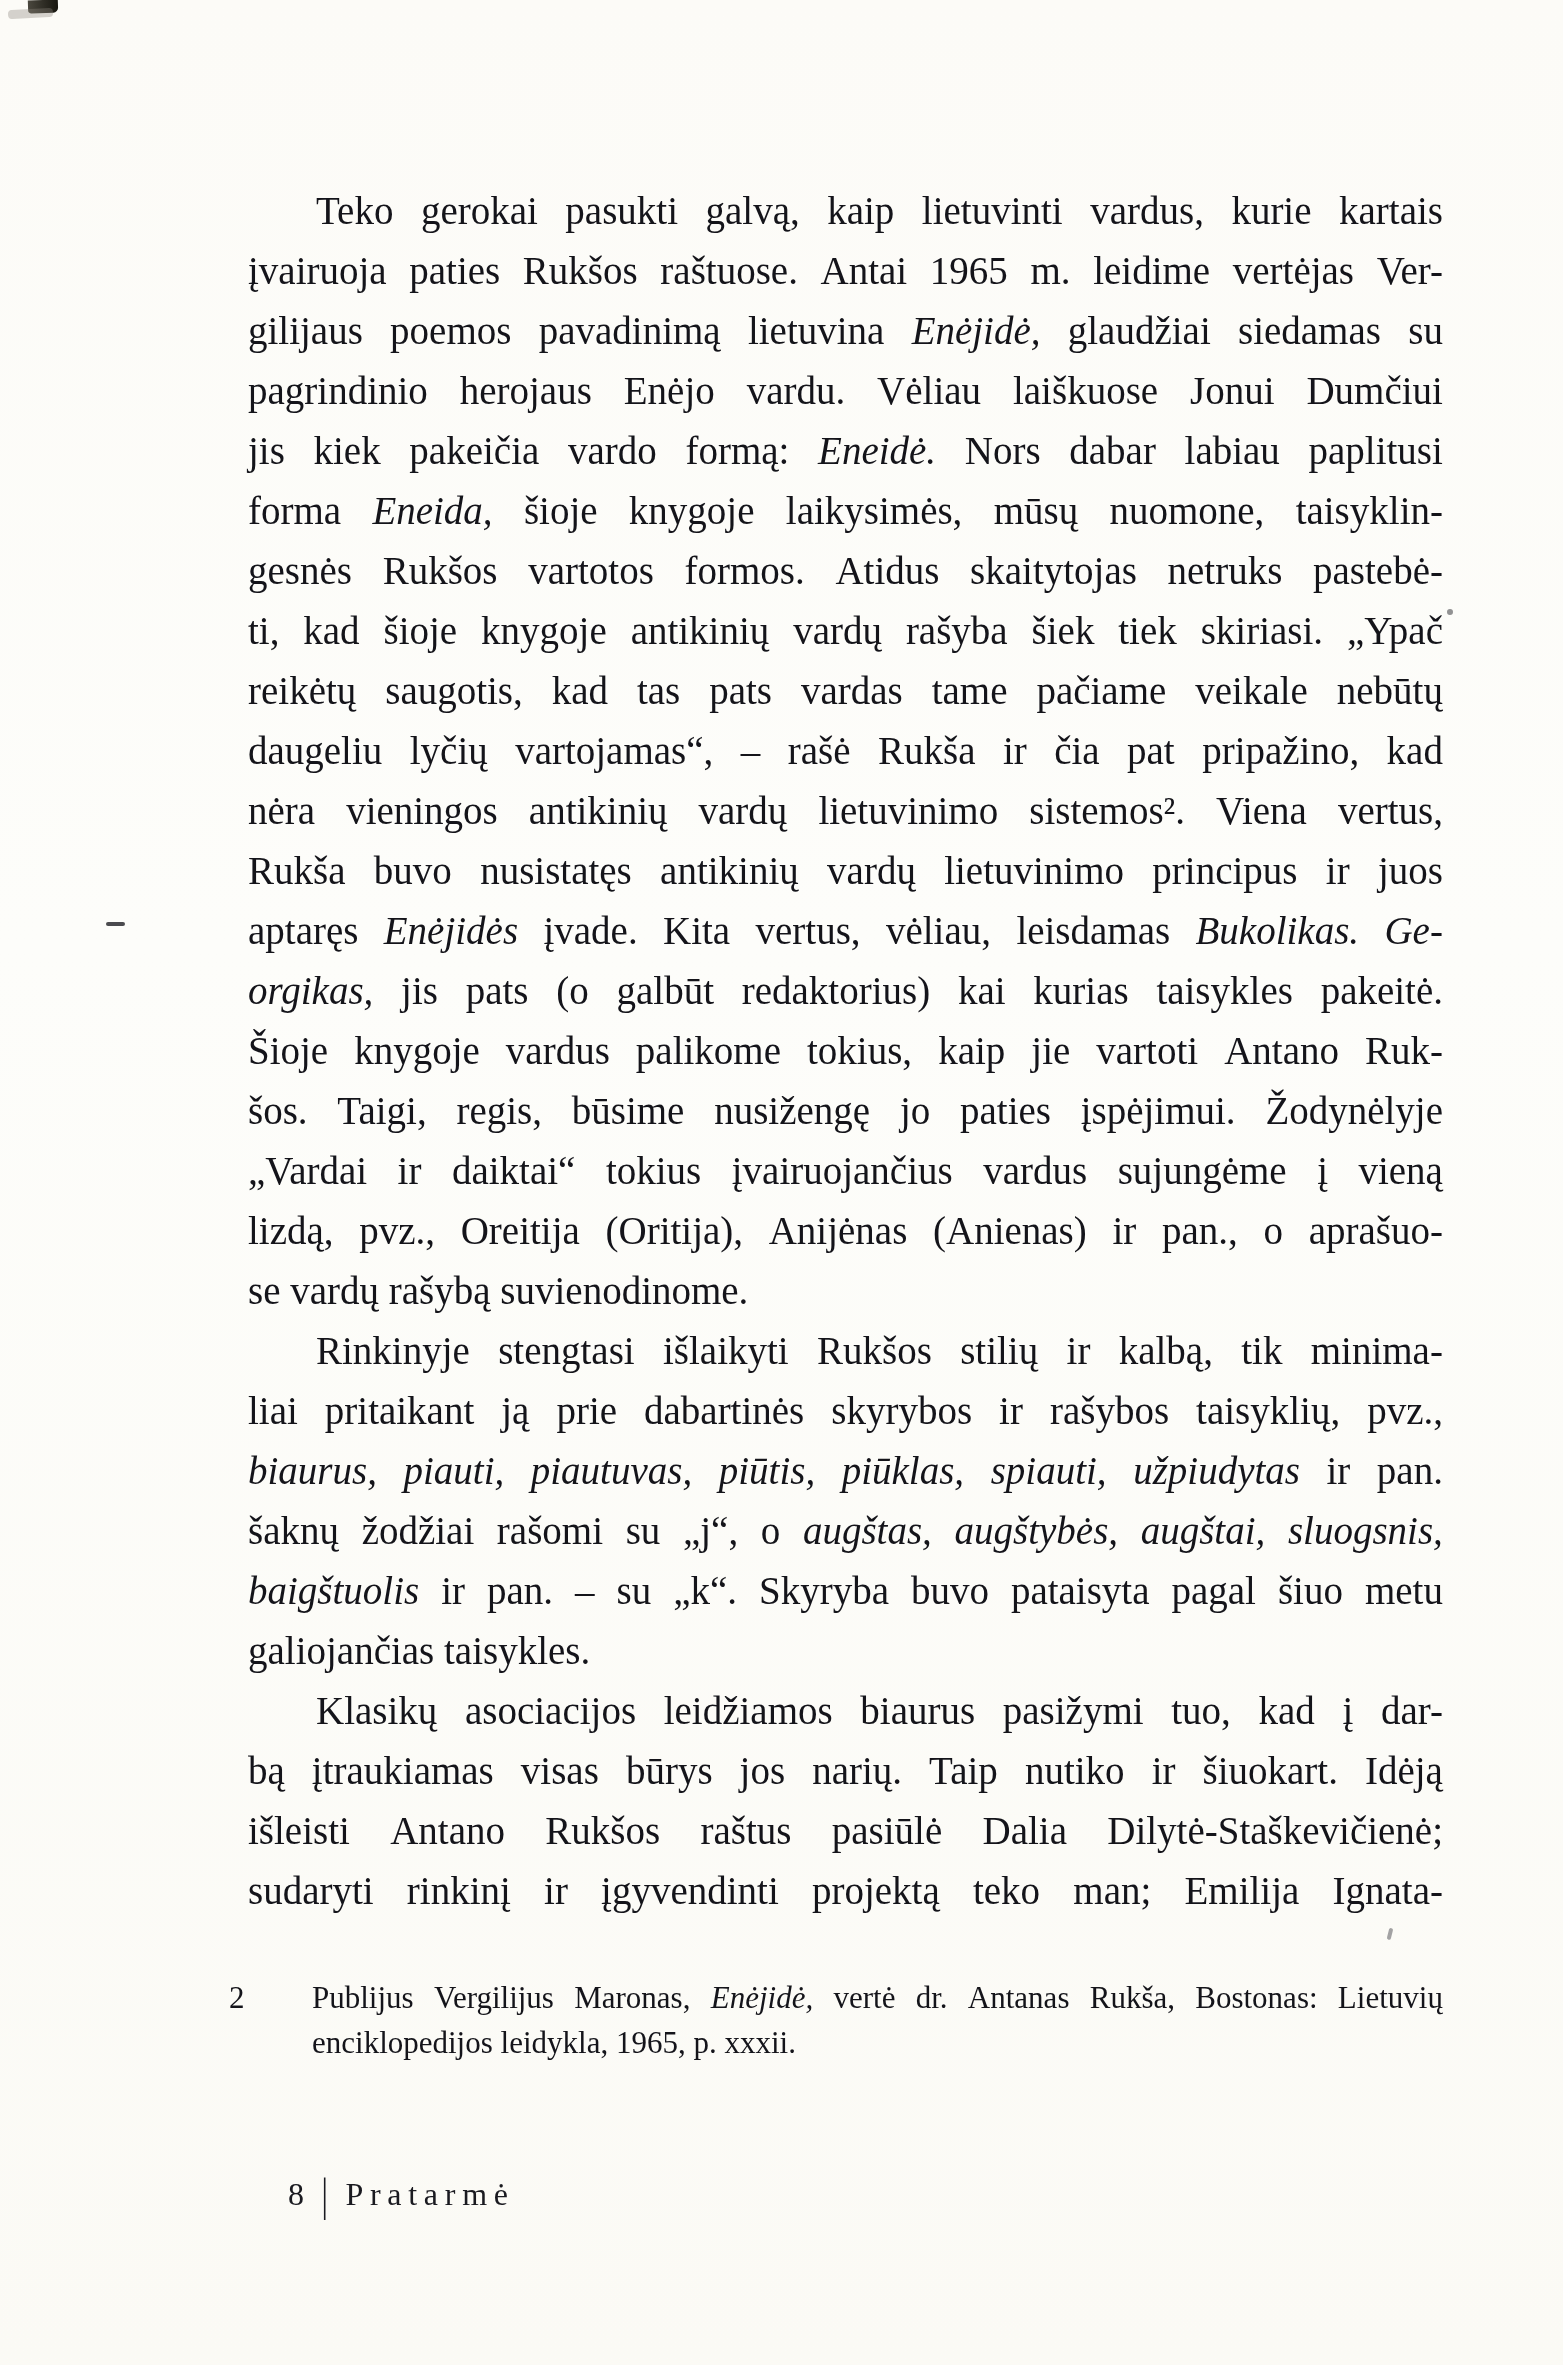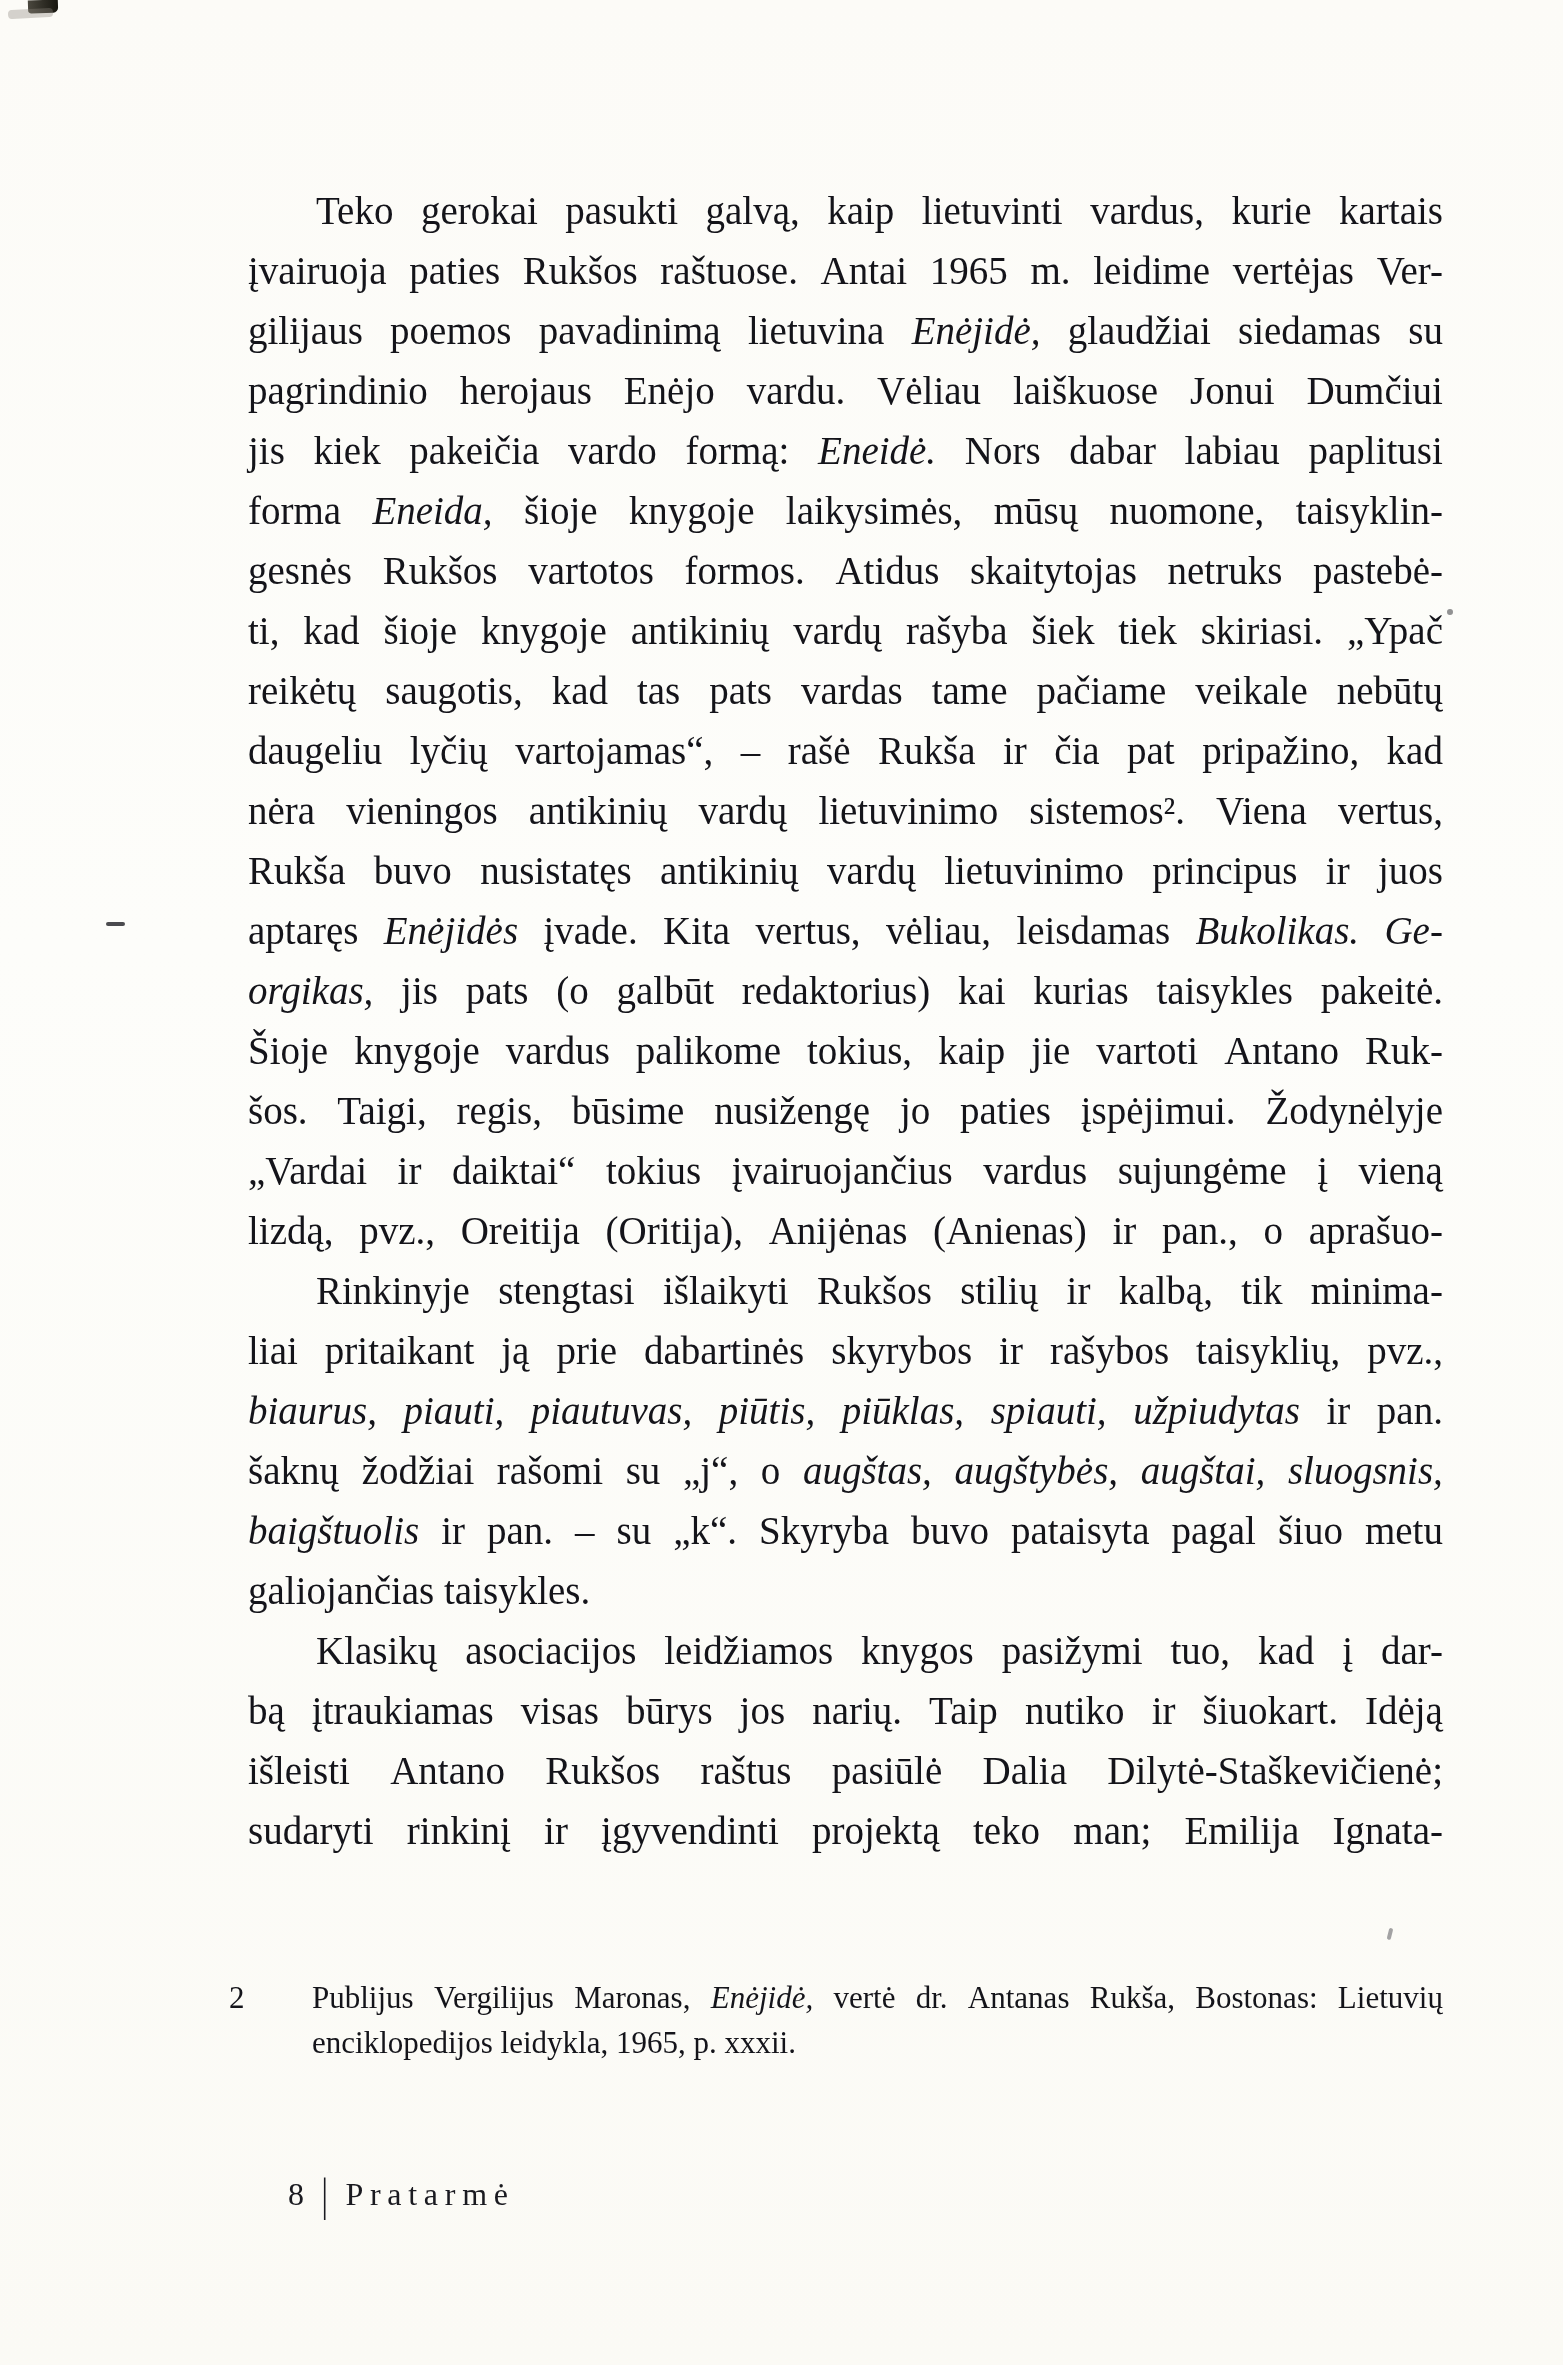--- a/index.html
+++ b/index.html
@@ -302,20 +302,21 @@
         <span class="w"><span>pvz.,</span></span>
         <span class="w"><span>Oreitija</span></span>
         <span class="w"><span>(Oritija),</span></span>
         <span class="w"><span>Anijėnas</span></span>
         <span class="w"><span>(Anienas)</span></span>
         <span class="w"><span>ir</span></span>
         <span class="w"><span>pan.,</span></span>
         <span class="w"><span>o</span></span>
         <span class="w"><span>aprašuo-</span></span>
       </div>
+      <div class="line"><span>se vardų rašybą suvienodinome.</span></div>
       <div class="line just indent">
         <span class="w"><span>Rinkinyje</span></span>
         <span class="w"><span>stengtasi</span></span>
         <span class="w"><span>išlaikyti</span></span>
         <span class="w"><span>Rukšos</span></span>
         <span class="w"><span>stilių</span></span>
         <span class="w"><span>ir</span></span>
         <span class="w"><span>kalbą,</span></span>
         <span class="w"><span>tik</span></span>
         <span class="w"><span>minima-</span></span>
@@ -367,21 +368,21 @@
         <span class="w"><span>pataisyta</span></span>
         <span class="w"><span>pagal</span></span>
         <span class="w"><span>šiuo</span></span>
         <span class="w"><span>metu</span></span>
       </div>
       <div class="line"><span>galiojančias taisykles.</span></div>
       <div class="line just indent">
         <span class="w"><span>Klasikų</span></span>
         <span class="w"><span>asociacijos</span></span>
         <span class="w"><span>leidžiamos</span></span>
-        <span class="w"><span>knygos</span></span>
+        <span class="w"><span>biaurus</span></span>
         <span class="w"><span>pasižymi</span></span>
         <span class="w"><span>tuo,</span></span>
         <span class="w"><span>kad</span></span>
         <span class="w"><span>į</span></span>
         <span class="w"><span>dar-</span></span>
       </div>
       <div class="line just">
         <span class="w"><span>bą</span></span>
         <span class="w"><span>įtraukiamas</span></span>
         <span class="w"><span>visas</span></span>

